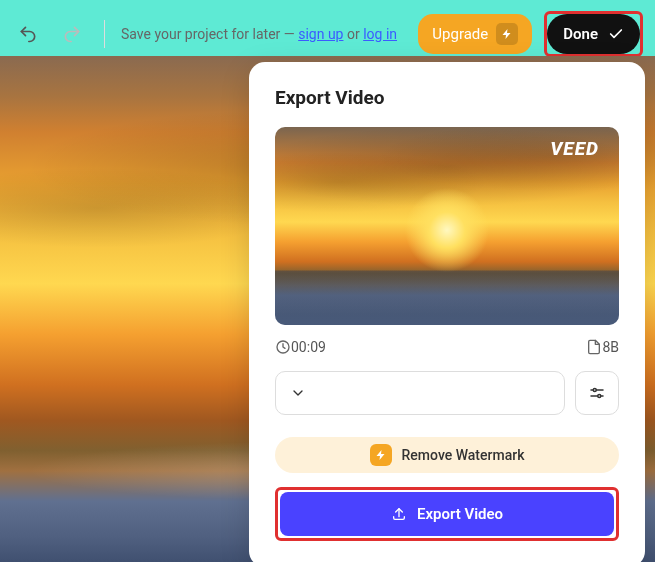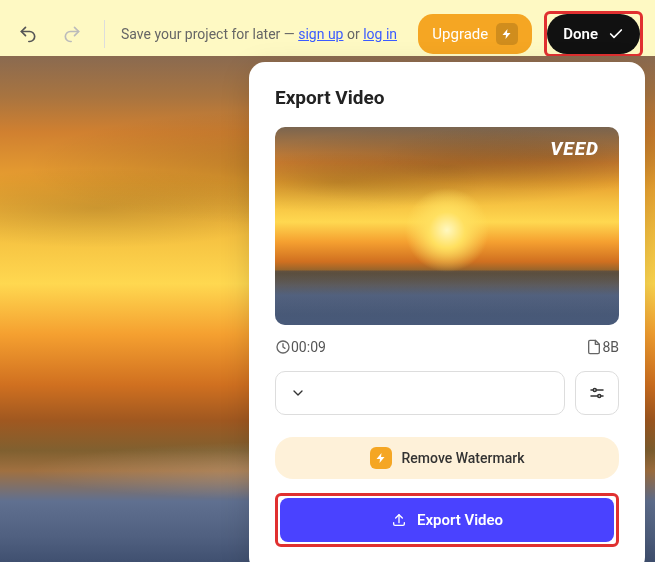--- a/index.html
+++ b/index.html
@@ -1,17 +1,17 @@
 <!DOCTYPE html>
 <html><head>
 <meta charset="utf-8">
 <style>
 *{margin:0;padding:0;box-sizing:border-box;font-family:-apple-system,BlinkMacSystemFont,"Segoe UI",Roboto,sans-serif}
 body{width:655px;height:562px;background:#f5f5f5;position:relative;overflow:hidden}
-.topbar{height:68px;background:#fef9c3;display:flex;align-items:center;padding:0 12px;gap:12px;border-bottom:1px solid #eee}
+.topbar{height:68px;background:#5eead4;display:flex;align-items:center;padding:0 12px;gap:12px;border-bottom:1px solid #eee}
 .nav-btn{width:32px;height:32px;display:flex;align-items:center;justify-content:center;cursor:pointer;border-radius:6px}
 .divider-v{width:1px;height:28px;background:#ddd;margin:0 4px}
 .save-msg{color:#666;font-size:14px;flex:1}
 .save-msg a{color:#3b5bff;text-decoration:underline}
 .upgrade-btn{background:#f5a623;color:#fff;border:none;border-radius:15px;height:40px;padding:0 14px;display:flex;align-items:center;gap:8px;font-size:15px;font-weight:400;cursor:pointer}
 .bolt-sq{width:22px;height:22px;background:rgba(0,0,0,0.15);border-radius:5px;display:flex;align-items:center;justify-content:center}
 .done-wrap{position:relative;border:3px solid #e03030;border-radius:6px}
 .done-btn{background:#111;color:#fff;border:none;border-radius:20px;height:40px;padding:0 16px;display:flex;align-items:center;gap:10px;font-size:15px;font-weight:600;cursor:pointer}
 .canvas{position:absolute;top:56px;left:0;right:0;bottom:0}
 .bg-sunset{width:100%;height:100%;background:
@@ -34,21 +34,21 @@
   radial-gradient(180px 35px at 82% 15%,rgba(0,0,0,.12),transparent),
   linear-gradient(180deg,transparent 72%,rgba(50,60,80,.5) 73%,rgba(50,60,80,.3) 80%,rgba(60,80,110,.4) 100%)}
 .wm{position:absolute;top:10px;right:20px;color:#fff;font-weight:800;letter-spacing:1px;font-size:19px;font-style:italic}
 .meta{display:flex;justify-content:space-between;align-items:center;margin:14px 0 16px;color:#555;font-size:14px}
 .meta-left,.meta-right{display:flex;align-items:center;}
 .quality-row{display:flex;gap:10px;margin-bottom:22px}
 .quality-sel{flex:1;border:1px solid #ddd;border-radius:10px;height:44px;display:flex;align-items:center;justify-content:space-between;padding:0 14px;cursor:pointer;font-size:14px}
 .quality-sel .ql{color:#222;font-weight:600}
 .quality-sel .qv{color:#999;margin-left:6px}
 .settings-btn{width:44px;height:44px;border:1px solid #ddd;border-radius:10px;display:flex;align-items:center;justify-content:center;cursor:pointer}
-.remove-wm{width:100%;height:42px;background:#fef1d9;border:none;border-radius:18px;display:flex;align-items:center;justify-content:center;gap:10px;font-size:14px;color:#333;font-weight:500;cursor:pointer;margin-bottom:14px}
+.remove-wm{width:100%;height:36px;background:#fef1d9;border:none;border-radius:18px;display:flex;align-items:center;justify-content:center;gap:10px;font-size:14px;color:#333;font-weight:500;cursor:pointer;margin-bottom:14px}
 .rwbolt{width:22px;height:22px;background:#f5a623;border-radius:6px;display:flex;align-items:center;justify-content:center}
 .export-wrap{border:3px solid #e03030;border-radius:6px;padding:2px}
 .export-btn{width:100%;height:44px;background:#4a42ff;border:none;border-radius:8px;display:flex;align-items:center;justify-content:center;gap:10px;color:#fff;font-size:15px;font-weight:600;cursor:pointer}
 svg{display:block}
 </style>
 </head>
 <body>
 
 <div class="topbar">
   <div class="nav-btn">

